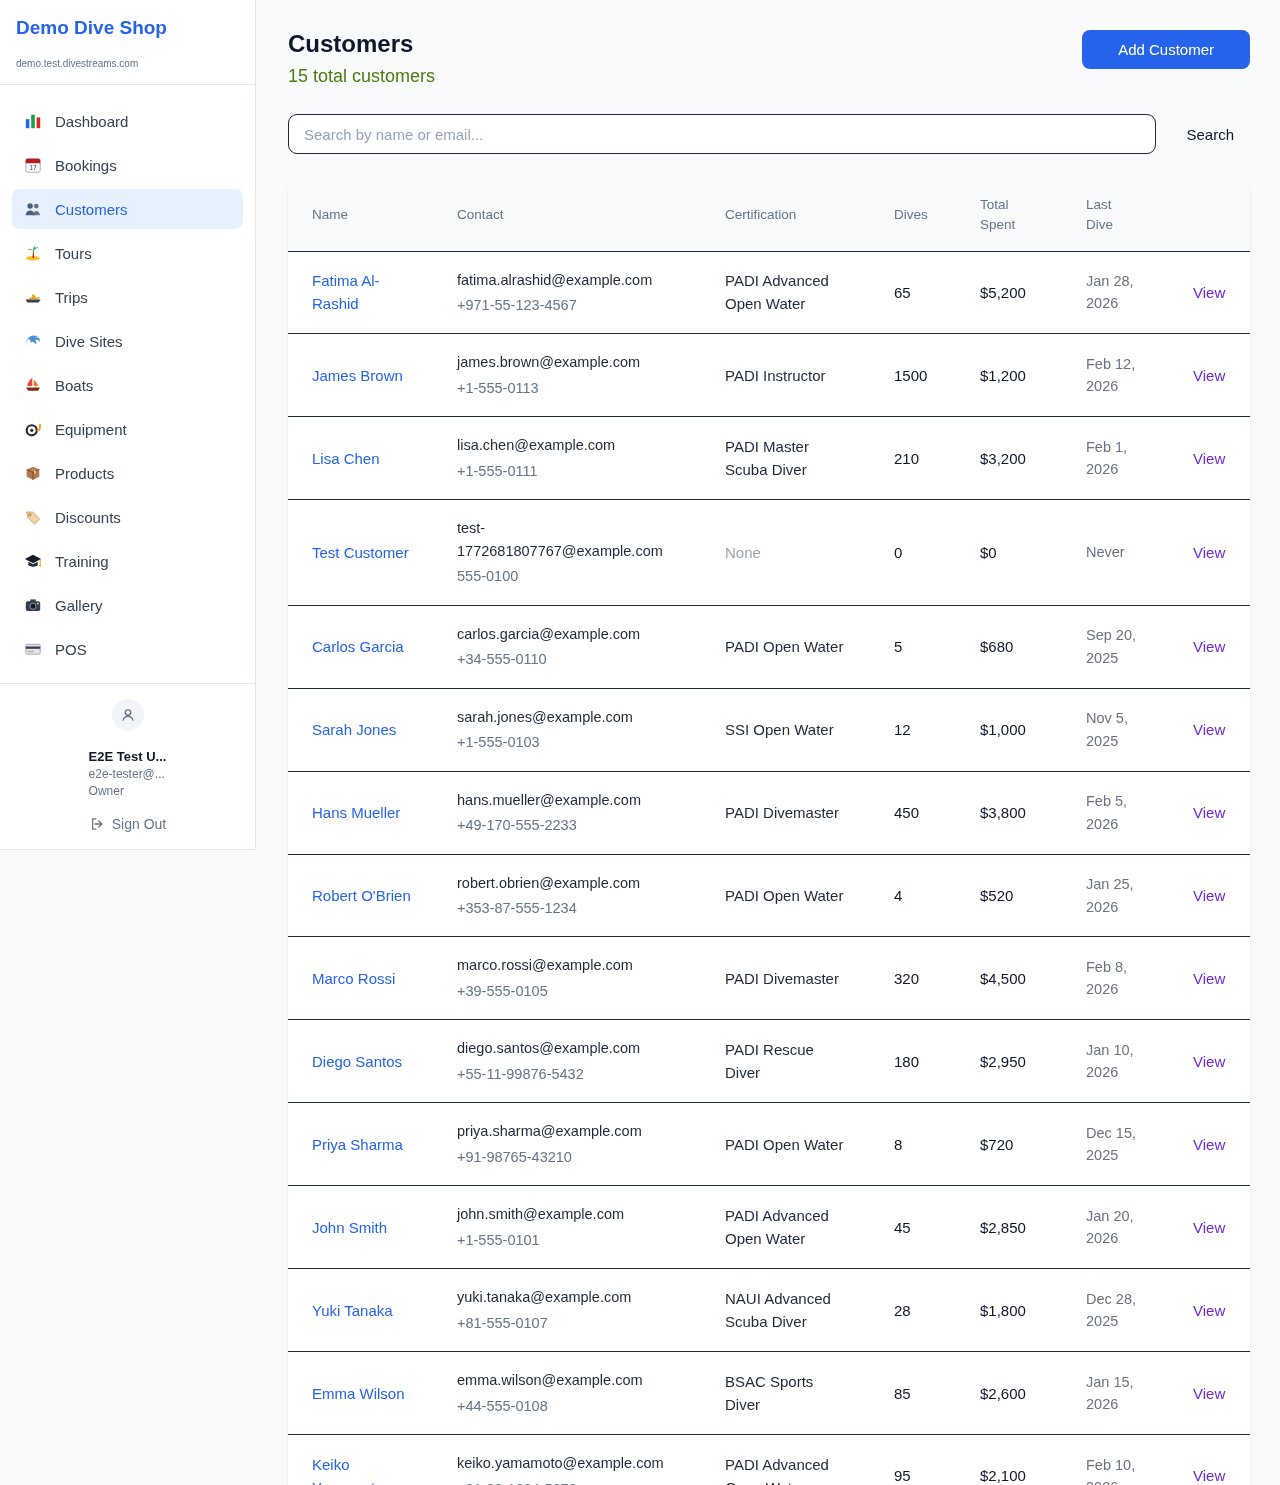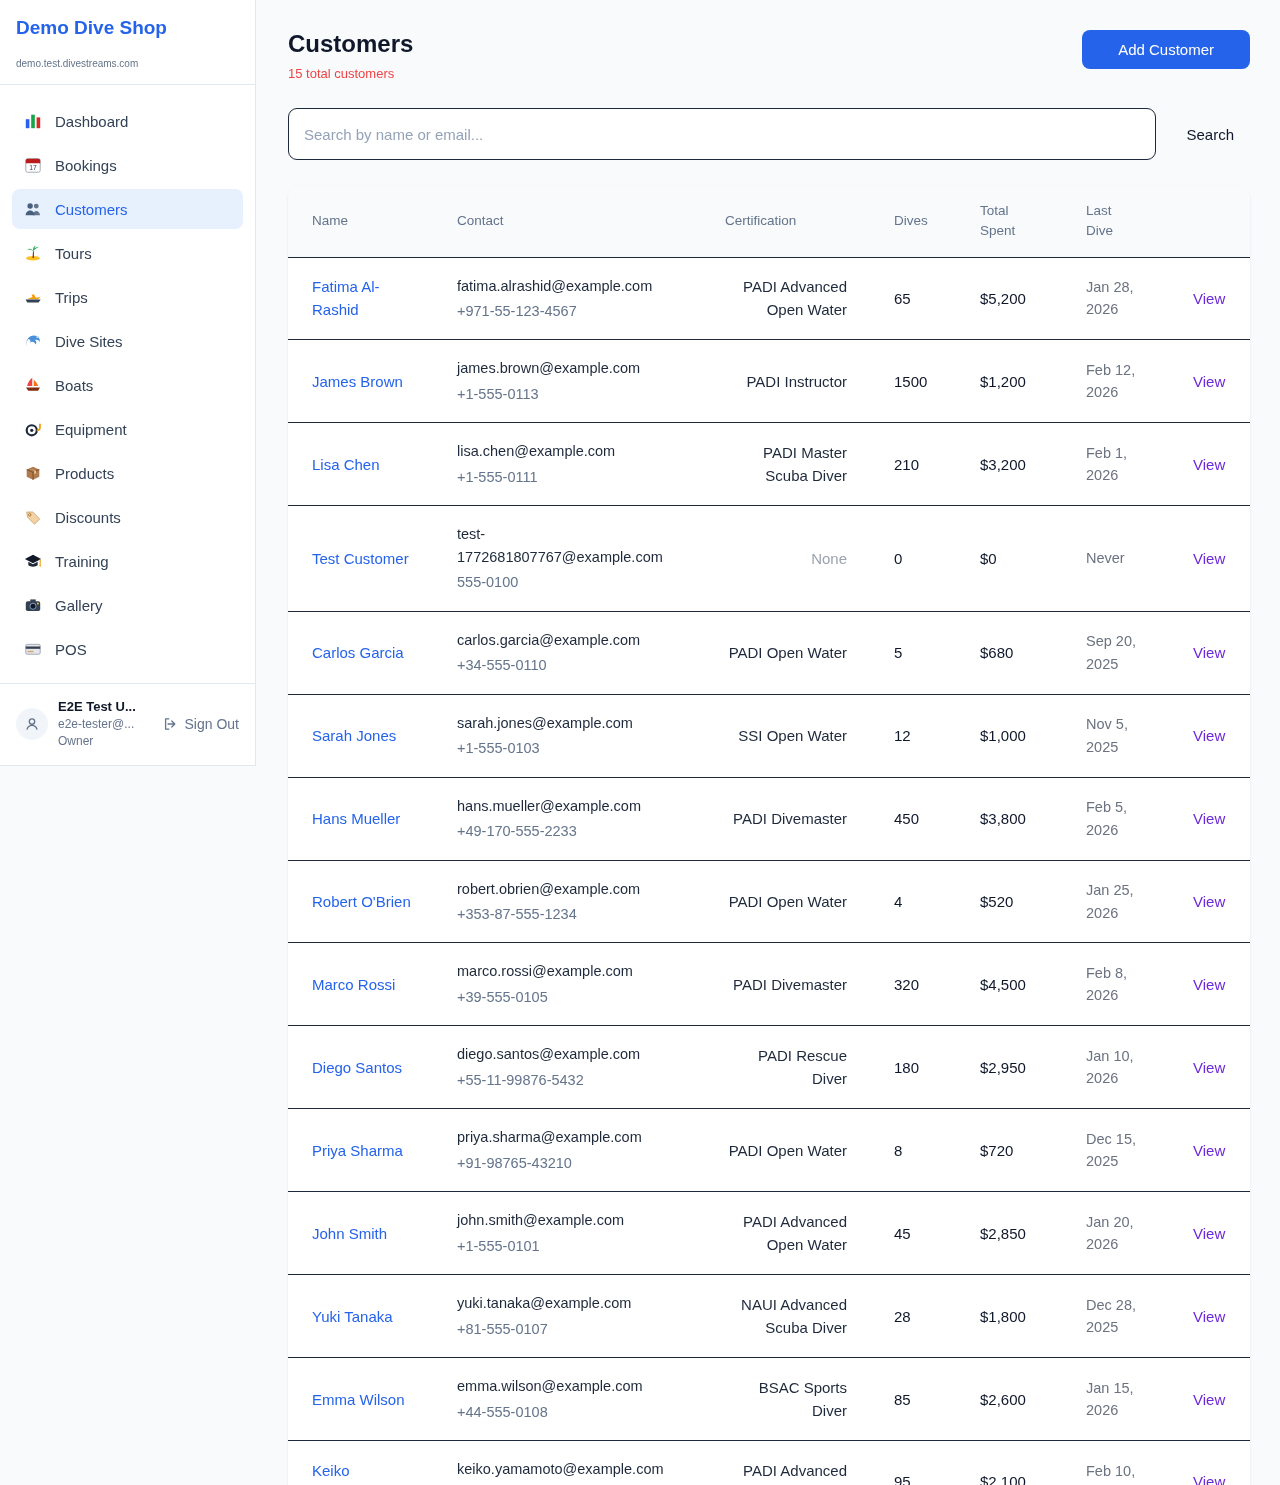--- a/index.html
+++ b/index.html
@@ -22,48 +22,48 @@
   .nav-item {
     display: flex; align-items: center; gap: 13px; height: 40px;
     padding: 0 12px; border-radius: 8px; font-size: 15px; color: #334155;
     margin-bottom: 4px; cursor: pointer;
   }
   .nav-item.active { background: #e7f0fd; color: #2563eb; }
   .nav-icon { width: 18px; height: 18px; display: flex; flex: 0 0 18px; }
   .nav-icon svg { width: 18px; height: 18px; }
   .user-section {
     border-top: 1px solid #e2e8f0; padding: 15px 16px 17px;
-    display: flex; align-items: center; gap: 10px;
+    display: flex; align-items: center; gap: 18px; flex-direction: column;
   }
   .avatar {
     width: 32px; height: 32px; border-radius: 50%; background: #f1f5f9;
     display: flex; align-items: center; justify-content: center; flex: 0 0 32px;
   }
   .avatar svg { width: 18px; height: 18px; }
   .user-info { flex: 1; min-width: 0; }
   .user-name { font-size: 13px; font-weight: bold; color: #0f172a; }
   .user-email, .user-role { font-size: 12px; color: #64748b; margin-top: 3px; }
   .signout {
     display: flex; align-items: center; gap: 7px; color: #64748b;
     font-size: 14px; cursor: pointer; white-space: nowrap;
   }
   .signout svg { width: 16px; height: 16px; }
   
   .main { flex: 1; padding: 30px 30px 26px 32px; min-width: 0; }
   .main-header { display: flex; justify-content: space-between; align-items: flex-start; }
   .page-title { font-size: 24px; font-weight: bold; color: #0f172a; }
-  .page-subtitle { font-size: 13px; color: #ef4444; margin-top: 8px; }
+  .page-subtitle { font-size: 18px; color: #4d7c0f; margin-top: 8px; }
   .add-btn {
     background: #2563eb; color: #fff; border: none; border-radius: 8px;
     padding: 11px 36px; font-size: 15px; font-weight: 500; cursor: pointer;
     font-family: "Liberation Sans", sans-serif;
   }
   .search-row { display: flex; align-items: center; margin-top: 27px; }
   .search-input {
-    flex: 1; height: 52px; border: 1px solid #1e293b; border-radius: 9px;
+    flex: 1; height: 40px; border: 1px solid #1e293b; border-radius: 9px;
     padding: 0 15px; font-size: 15px; color: #0f172a; background: #fff;
     font-family: "Liberation Sans", sans-serif;
   }
   .search-input::placeholder { color: #94a3b8; }
   .search-btn {
     background: none; border: none; font-size: 15px; color: #0f172a;
     margin-left: 14px; padding: 8px 16px; cursor: pointer;
     font-family: "Liberation Sans", sans-serif;
   }
   
@@ -79,21 +79,21 @@
   }
   thead th:nth-child(5) .th-label, thead th:nth-child(6) .th-label { display: block; max-width: 48px; }
   tbody td {
     padding: 17px 6px 17px 24px; border-bottom: 1px solid #1e293b;
     vertical-align: middle; font-size: 15px; line-height: 1.55;
   }
   tbody tr:last-child td { border-bottom: none; }
   .name-link { color: #2563eb; font-weight: 500; max-width: 100px; cursor: pointer; }
   .email { color: #1e293b; font-size: 14.5px; max-width: 214px; overflow-wrap: break-word; }
   .phone { color: #64748b; font-size: 14.5px; margin-top: 3px; }
-  .cert { color: #1e293b; max-width: 122px; text-align: right; }
+  .cert { color: #1e293b; max-width: 122px; }
   .cert.muted { color: #9ca3af; }
   .dives-val, .spent-val { color: #0f172a; }
   .last-dive { color: #6b7280; font-size: 14.5px; max-width: 66px; }
   .view-link { color: #6d28d9; font-weight: 500; cursor: pointer; }
 </style>
 </head>
 <body>
 
 <aside class="sidebar">
   <div class="brand">

